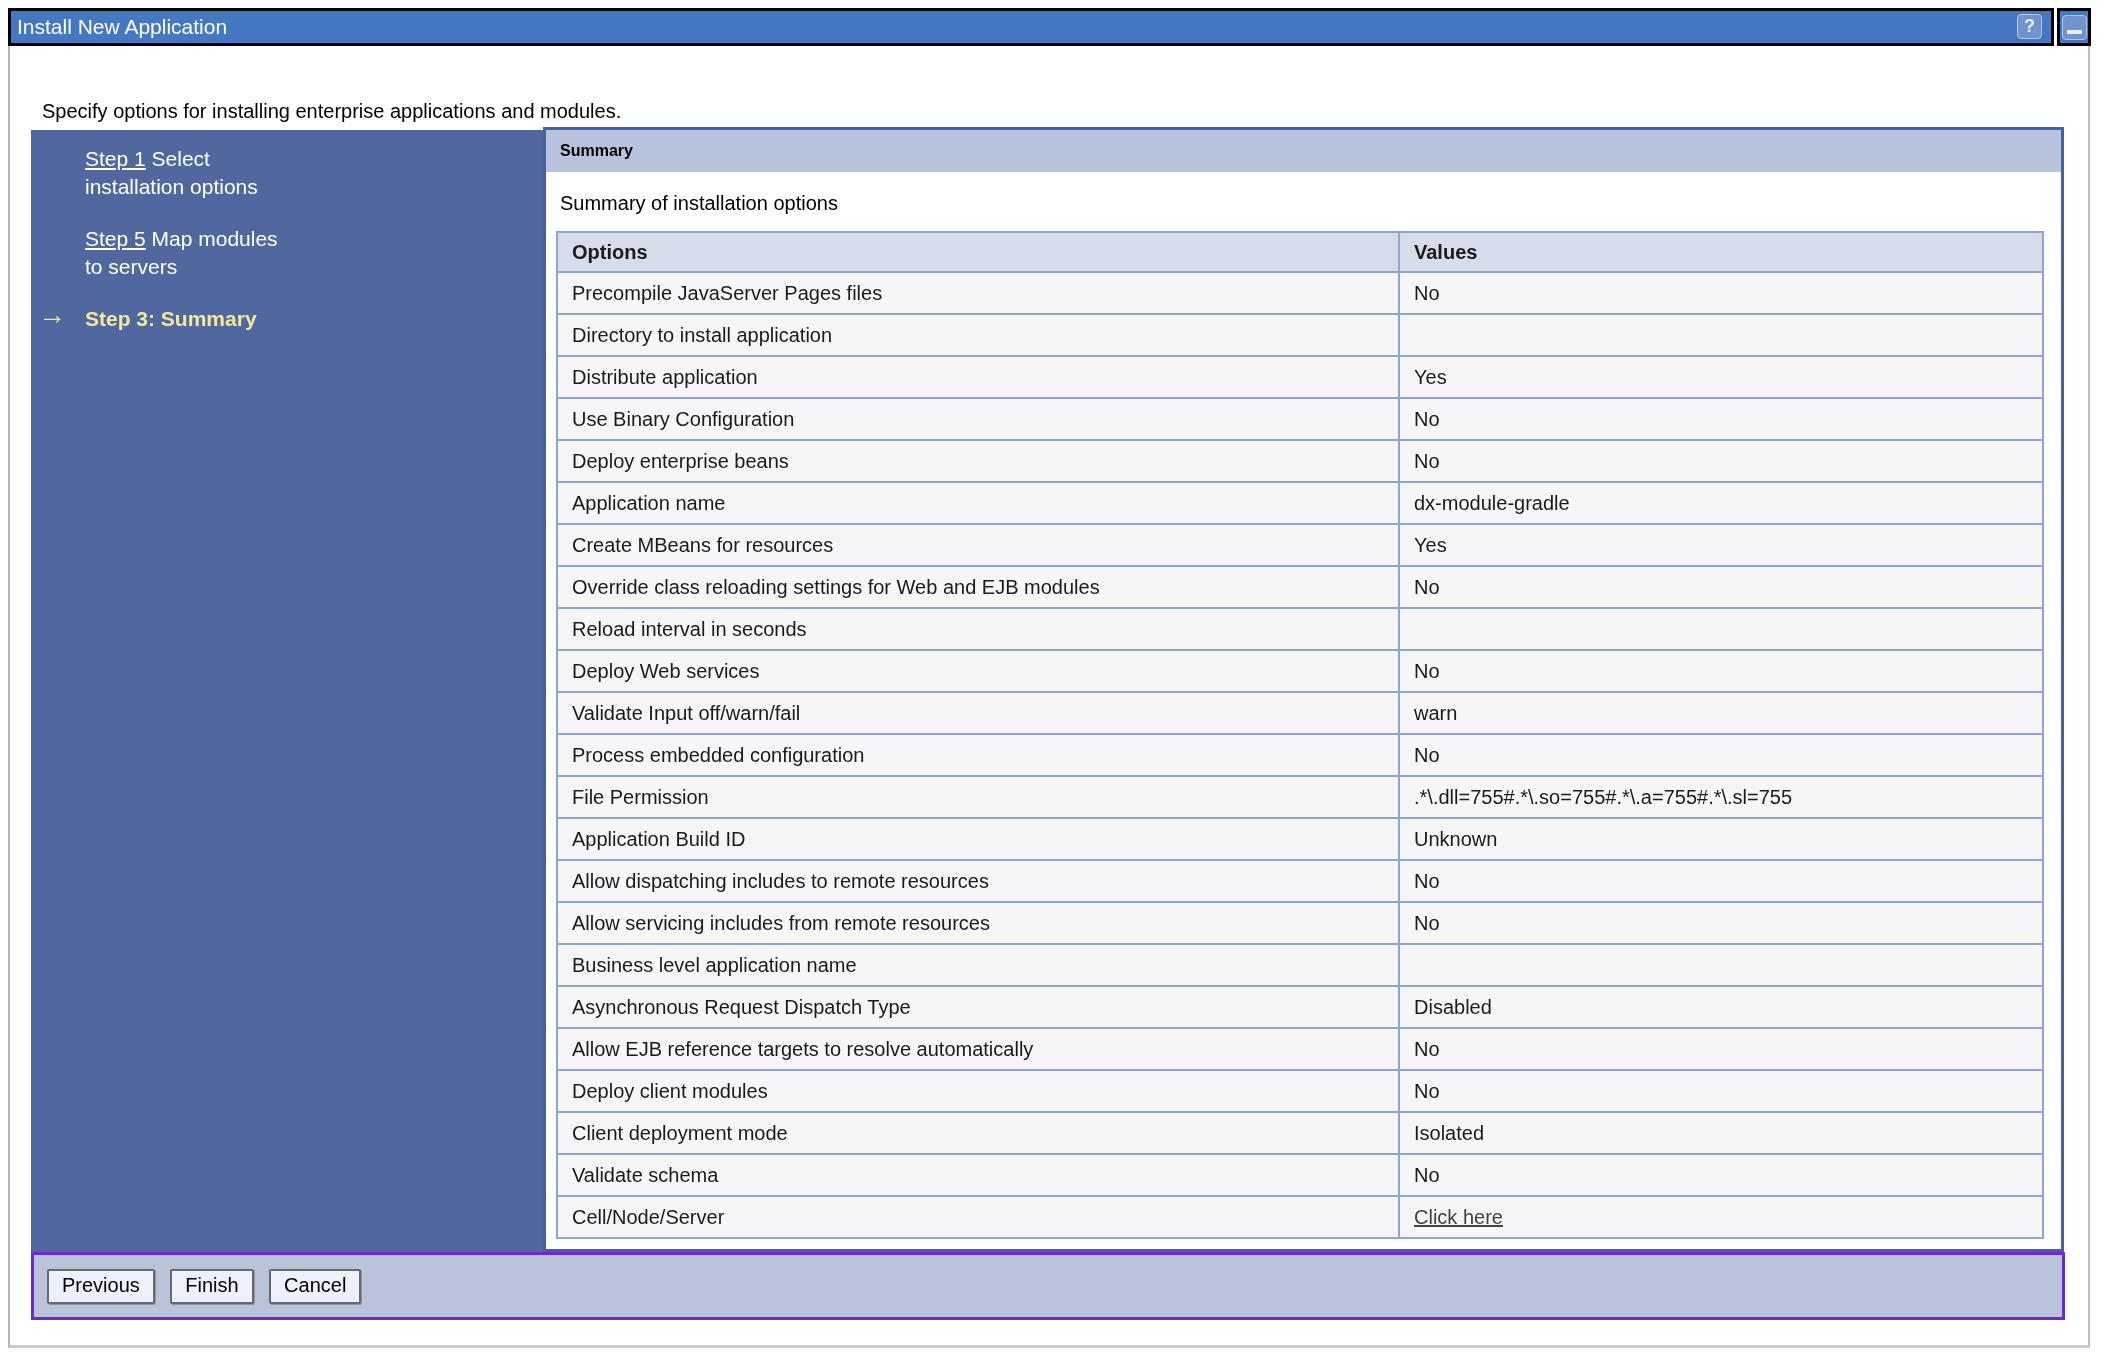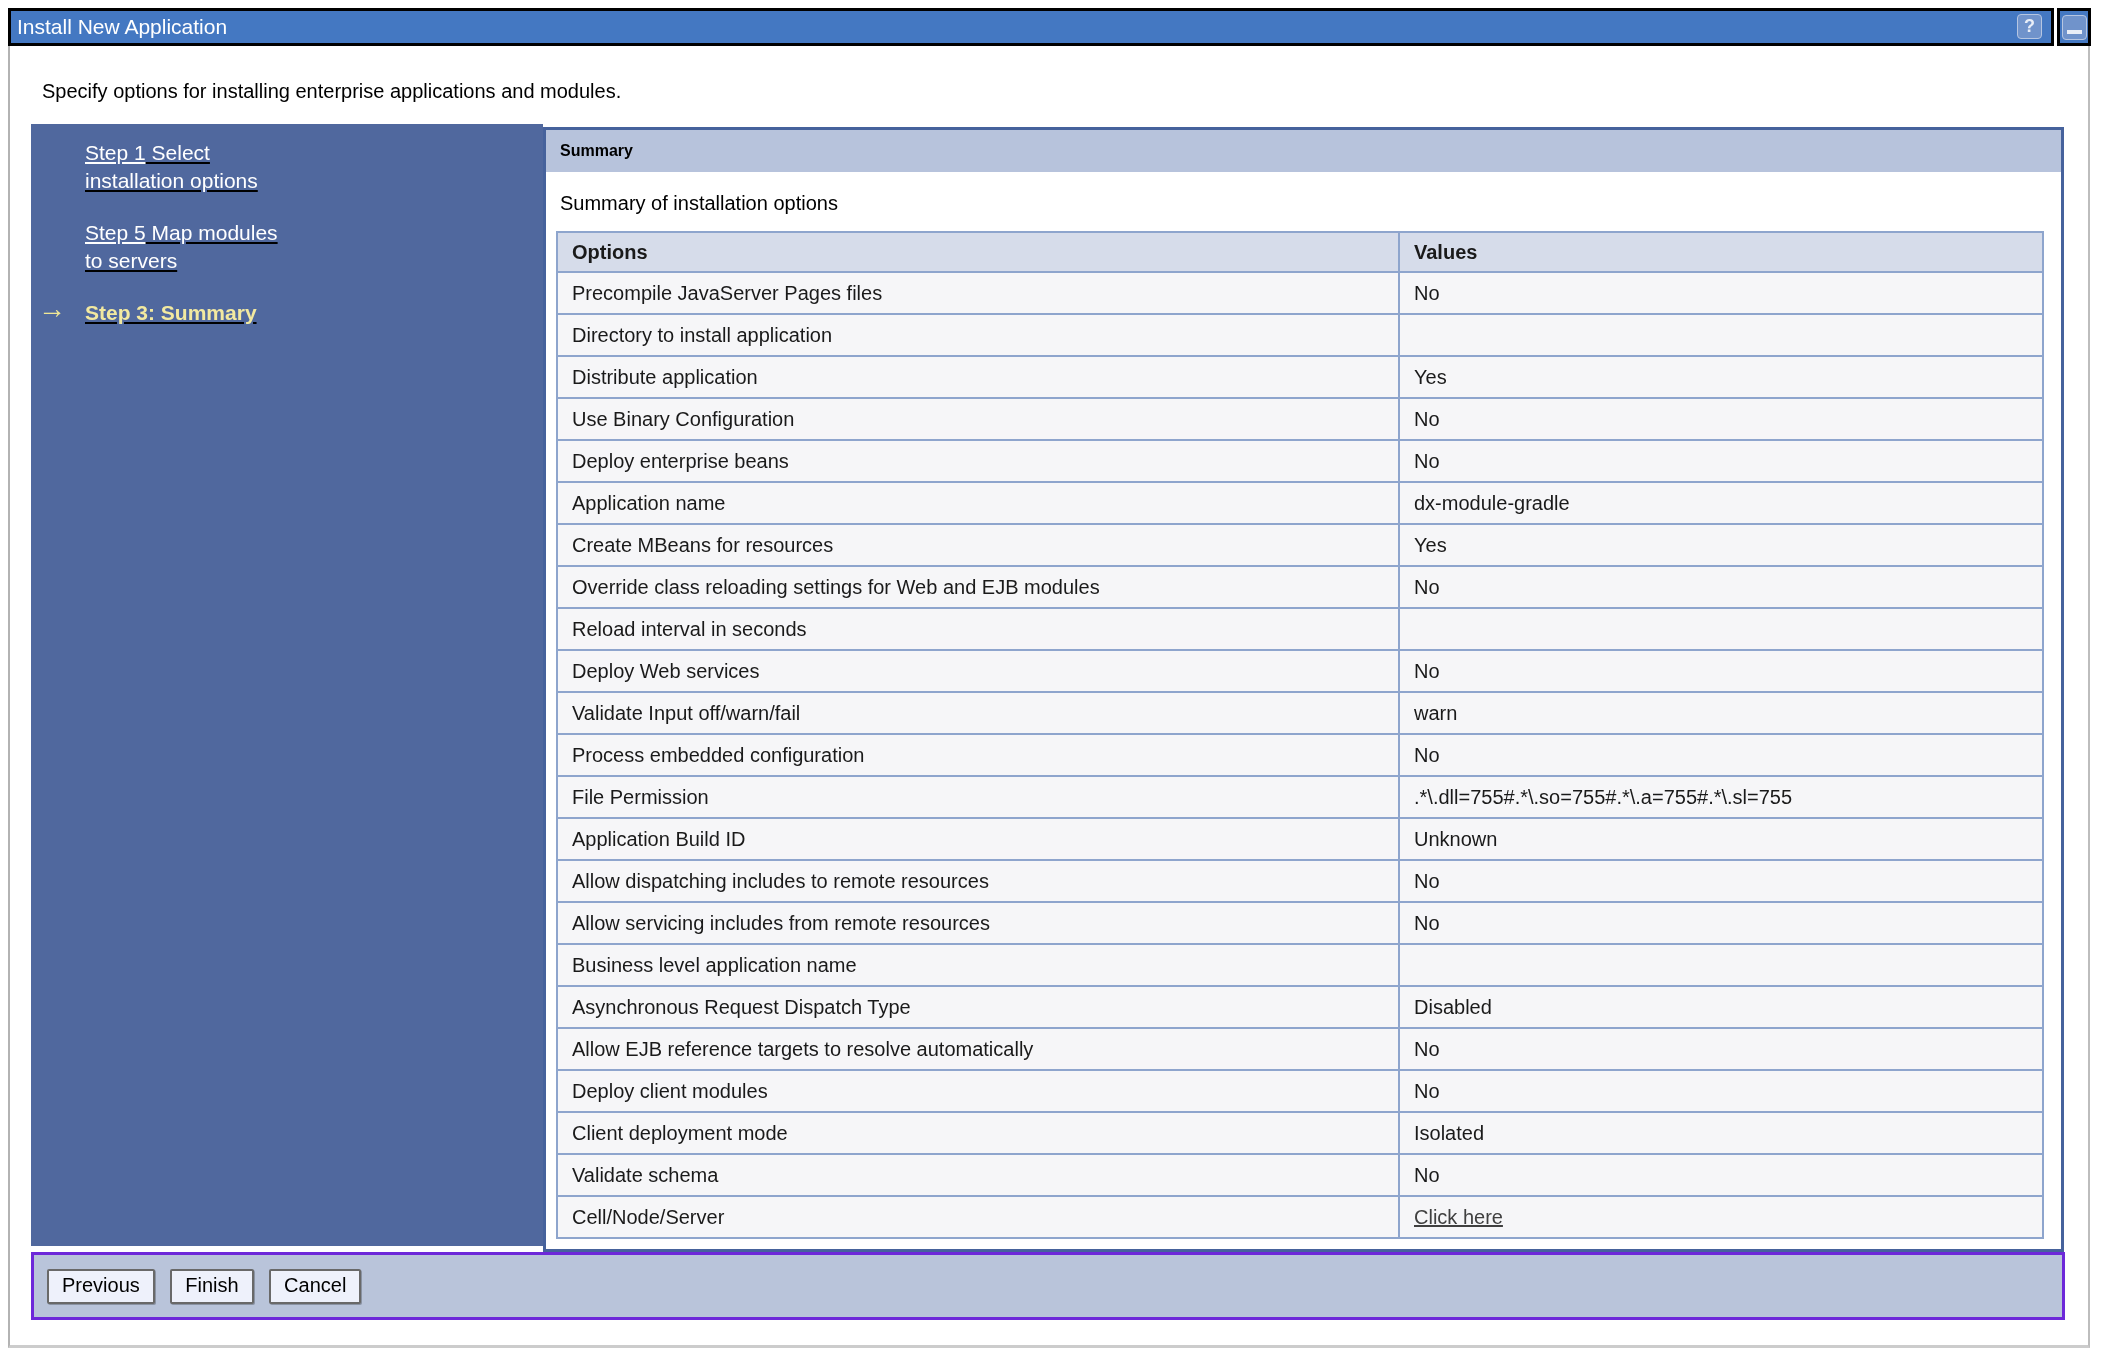--- a/index.html
+++ b/index.html
@@ -18,25 +18,25 @@
     background:#4478c2;border:3px solid #000000;display:flex;align-items:center;justify-content:center;cursor:pointer;}
   .min-inner{width:25px;height:25px;background:#7093cb;border:1px solid #b6c6e2;border-radius:4px;
     display:flex;align-items:flex-end;justify-content:center;box-sizing:border-box;padding-bottom:5px;}
   .min-glyph{display:block;width:15px;height:4px;background:#e9eef7;}
 
   
   .frame{position:absolute;left:8px;top:46px;width:2082px;height:1302px;box-sizing:border-box;
     border-left:2px solid #b3b3b3;border-right:2px solid #bdbdbd;border-bottom:3px solid #cccccc;
     pointer-events:none;}
 
-  .intro{position:absolute;left:42px;top:80px;font-size:20px;color:#000000;}
-
-  
-  .sidebar{position:absolute;left:31px;top:124px;width:512px;height:1122px;box-sizing:border-box;
-    background:#50689e;padding:15px 12px 0 54px;text-decoration:underline;}
+  .intro{position:absolute;left:42px;top:100px;font-size:20px;color:#000000;}
+
+  
+  .sidebar{position:absolute;left:31px;top:130px;width:512px;height:1122px;box-sizing:border-box;
+    background:#50689e;padding:15px 12px 0 54px;}
   .step{margin-bottom:24px;font-size:21px;line-height:28px;color:#ffffff;max-width:250px;}
   .step-link{color:#ffffff;text-decoration:underline;cursor:pointer;}
   .step-rest{white-space:pre-line;}
   .step.active{position:relative;font-weight:bold;color:#f2e9a0;}
   .step.active .arrow{position:absolute;left:-47px;top:-4px;font-size:28px;font-weight:bold;color:#f0e795;}
 
   
   .panel{position:absolute;left:543px;top:127px;width:1521px;height:1125px;box-sizing:border-box;
     background:#ffffff;border:3px solid #46629c;overflow:hidden;}
   .panel-header{height:42px;background:#b7c3dc;display:flex;align-items:center;padding-left:14px;}

